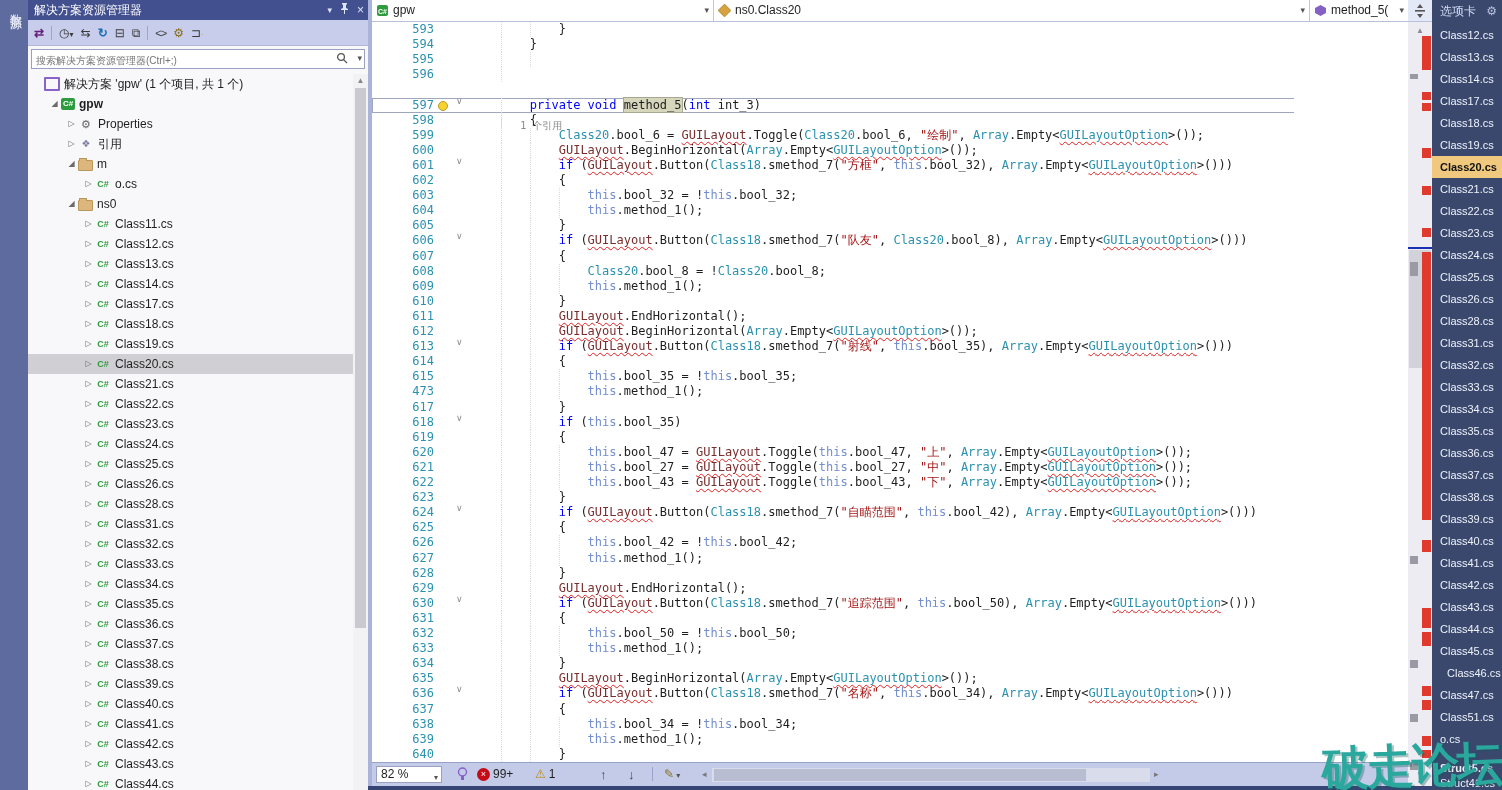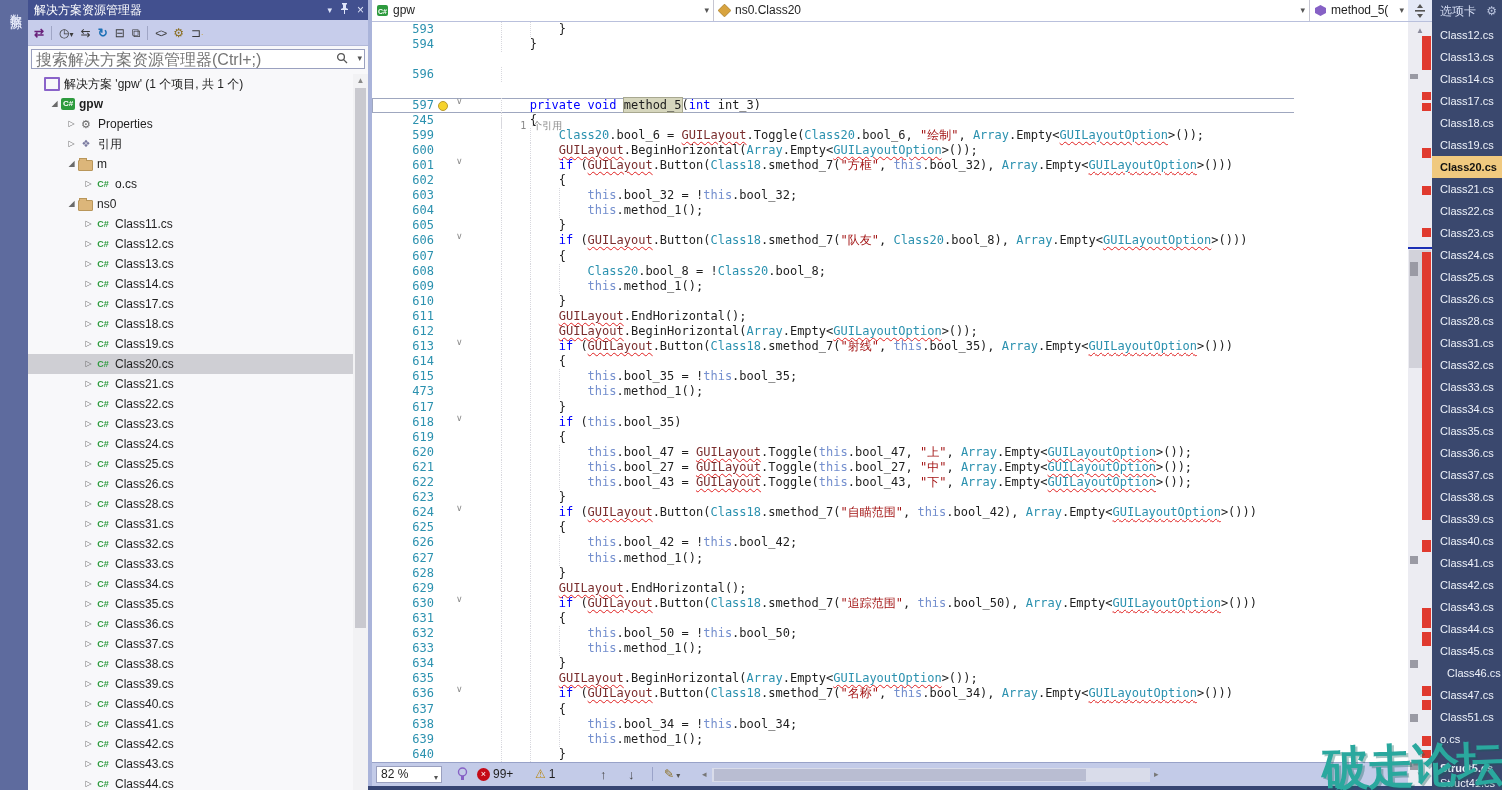--- a/index.html
+++ b/index.html
@@ -11,21 +11,21 @@
   #left-strip .vtab{writing-mode:vertical-rl;color:#e8ecfa;font-size:12px;letter-spacing:2px;padding:4px 0 0 7px;}
 
   
   #solpanel{left:28px;top:0;width:340px;height:790px;background:#f8f8fa;}
   #sol-title{left:0;top:0;width:340px;height:20px;background:#42508f;color:#fff;line-height:20px;padding:0 6px;box-sizing:border-box;}
   #sol-title .ticons{position:absolute;right:4px;top:0;height:20px;display:flex;align-items:center;gap:8px;color:#dfe5fa;}
   #sol-toolbar{left:0;top:20px;width:340px;height:26px;background:#c7cdeb;border-bottom:1px solid #b2b8d8;display:flex;align-items:center;gap:7px;padding:0 6px;box-sizing:border-box;color:#3b3b3b;font-size:12px;}
   #sol-toolbar .tbi{cursor:default;}
   #sol-toolbar .sep{width:1px;height:14px;background:#9fa5c5;}
   #sol-search{left:3px;top:49px;width:334px;height:20px;background:#fff;border:1px solid #9aa0bf;box-sizing:border-box;}
-  #sol-search input{position:absolute;left:2px;top:1px;width:300px;height:16px;border:none;outline:none;font-size:16px;font-family:"Liberation Sans",sans-serif;color:#444;background:transparent;}
+  #sol-search input{position:absolute;left:2px;top:1px;width:300px;height:16px;border:none;outline:none;font-size:10px;font-family:"Liberation Sans",sans-serif;color:#444;background:transparent;}
   #sol-search .mag{position:absolute;right:16px;top:2px;}
   #sol-search .sdrop{position:absolute;right:2px;top:3px;color:#555;font-size:9px;}
   #tree{left:0;top:74px;width:325px;height:716px;overflow:hidden;}
   .trow{position:relative;height:20px;line-height:20px;white-space:nowrap;display:flex;align-items:center;}
   .trow.sel{background:#cfcfd4;}
   .trow .arr{width:11px;font-size:8px;color:#6a6a6a;text-align:center;flex:none;}
   .trow .lbl{font-size:12px;}
   .trow .lbl.b{font-weight:bold;}
   .ic{flex:none;display:inline-flex;align-items:center;justify-content:center;margin:0 4px 0 1px;}
   .ic-cs{color:#2e9b3e;font-weight:bold;font-size:9px;width:16px;}
@@ -364,24 +364,25 @@
           <path d="M6.5 1 12 4v5L6.5 12 1 9V4z" fill="#8661c5"></path>
         </svg>
       <span class="clabel">method_5(</span>
       <span class="cdrop">▾</span>
     </div>
   </div>
 
   <div class="abs" id="code">
       <div class="cl-row" style="top: 0px;"><span class="lnum">593</span><span class="guide" style="left: 128.902px;"></span><span class="guide" style="left: 157.803px;"></span><span class="codetxt"><span class="tk-i">            }</span></span></div>
       <div class="cl-row" style="top: 15.1px;"><span class="lnum">594</span><span class="guide" style="left: 128.902px;"></span><span class="codetxt"><span class="tk-i">        }</span></span></div>
+      <div class="cl-row" style="top: 30.2px;"><span class="lnum">595</span><span class="guide" style="left: 128.902px;"></span><span class="guide" style="left: 157.803px;"></span><span class="codetxt"></span></div>
       <div class="cl-row" style="top: 45.3px;"><span class="lnum">596</span><span class="guide" style="left: 128.902px;"></span></div>
       <div class="cl-row lensrow" style="top: 60.4px;"><span class="guide" style="left: 128.902px;"></span><span class="codetxt"><span class="tk-l">        1 个引用</span></span></div>
       <div class="cl-row caret" style="top: 75.5px;"><span class="lnum">597</span><span class="bulb"></span><span class="chev">∨</span><span class="guide" style="left: 128.902px;"></span><span class="codetxt"><span class="tk-k">        private</span><span class="tk-i"> </span><span class="tk-k">void</span><span class="tk-i"> </span><span class="tk-x">method_5</span><span class="tk-i">(</span><span class="tk-k">int</span><span class="tk-i"> int_3)</span></span></div>
-      <div class="cl-row" style="top: 90.6px;"><span class="lnum">245</span><span class="guide" style="left: 128.902px;"></span><span class="codetxt"><span class="tk-i">        {</span></span></div>
+      <div class="cl-row" style="top: 90.6px;"><span class="lnum">598</span><span class="guide" style="left: 128.902px;"></span><span class="codetxt"><span class="tk-i">        {</span></span></div>
       <div class="cl-row" style="top: 105.7px;"><span class="lnum">599</span><span class="guide" style="left: 128.902px;"></span><span class="guide" style="left: 157.803px;"></span><span class="codetxt"><span class="tk-i">            </span><span class="tk-t">Class20</span><span class="tk-i">.bool_6 = </span><span class="tk-g">GUILayout</span><span class="tk-i">.Toggle(</span><span class="tk-t">Class20</span><span class="tk-i">.bool_6, </span><span class="tk-st">"绘制"</span><span class="tk-i">, </span><span class="tk-t">Array</span><span class="tk-i">.Empty&lt;</span><span class="tk-go">GUILayoutOption</span><span class="tk-i">&gt;());</span></span></div>
       <div class="cl-row" style="top: 120.8px;"><span class="lnum">600</span><span class="guide" style="left: 128.902px;"></span><span class="guide" style="left: 157.803px;"></span><span class="codetxt"><span class="tk-i">            </span><span class="tk-g">GUILayout</span><span class="tk-i">.BeginHorizontal(</span><span class="tk-t">Array</span><span class="tk-i">.Empty&lt;</span><span class="tk-go">GUILayoutOption</span><span class="tk-i">&gt;());</span></span></div>
       <div class="cl-row" style="top: 135.9px;"><span class="lnum">601</span><span class="chev">∨</span><span class="guide" style="left: 128.902px;"></span><span class="guide" style="left: 157.803px;"></span><span class="codetxt"><span class="tk-i">            </span><span class="tk-k">if</span><span class="tk-i"> (</span><span class="tk-g">GUILayout</span><span class="tk-i">.Button(</span><span class="tk-t">Class18</span><span class="tk-i">.smethod_7(</span><span class="tk-st">"方框"</span><span class="tk-i">, </span><span class="tk-h">this</span><span class="tk-i">.bool_32), </span><span class="tk-t">Array</span><span class="tk-i">.Empty&lt;</span><span class="tk-go">GUILayoutOption</span><span class="tk-i">&gt;()))</span></span></div>
       <div class="cl-row" style="top: 151px;"><span class="lnum">602</span><span class="guide" style="left: 128.902px;"></span><span class="guide" style="left: 157.803px;"></span><span class="codetxt"><span class="tk-i">            {</span></span></div>
       <div class="cl-row" style="top: 166.1px;"><span class="lnum">603</span><span class="guide" style="left: 128.902px;"></span><span class="guide" style="left: 157.803px;"></span><span class="guide" style="left: 186.705px;"></span><span class="codetxt"><span class="tk-i">                </span><span class="tk-h">this</span><span class="tk-i">.bool_32 = !</span><span class="tk-h">this</span><span class="tk-i">.bool_32;</span></span></div>
       <div class="cl-row" style="top: 181.2px;"><span class="lnum">604</span><span class="guide" style="left: 128.902px;"></span><span class="guide" style="left: 157.803px;"></span><span class="guide" style="left: 186.705px;"></span><span class="codetxt"><span class="tk-i">                </span><span class="tk-h">this</span><span class="tk-i">.method_1();</span></span></div>
       <div class="cl-row" style="top: 196.3px;"><span class="lnum">605</span><span class="guide" style="left: 128.902px;"></span><span class="guide" style="left: 157.803px;"></span><span class="codetxt"><span class="tk-i">            }</span></span></div>
       <div class="cl-row" style="top: 211.4px;"><span class="lnum">606</span><span class="chev">∨</span><span class="guide" style="left: 128.902px;"></span><span class="guide" style="left: 157.803px;"></span><span class="codetxt"><span class="tk-i">            </span><span class="tk-k">if</span><span class="tk-i"> (</span><span class="tk-g">GUILayout</span><span class="tk-i">.Button(</span><span class="tk-t">Class18</span><span class="tk-i">.smethod_7(</span><span class="tk-st">"队友"</span><span class="tk-i">, </span><span class="tk-t">Class20</span><span class="tk-i">.bool_8), </span><span class="tk-t">Array</span><span class="tk-i">.Empty&lt;</span><span class="tk-go">GUILayoutOption</span><span class="tk-i">&gt;()))</span></span></div>
       <div class="cl-row" style="top: 226.5px;"><span class="lnum">607</span><span class="guide" style="left: 128.902px;"></span><span class="guide" style="left: 157.803px;"></span><span class="codetxt"><span class="tk-i">            {</span></span></div>
       <div class="cl-row" style="top: 241.6px;"><span class="lnum">608</span><span class="guide" style="left: 128.902px;"></span><span class="guide" style="left: 157.803px;"></span><span class="guide" style="left: 186.705px;"></span><span class="codetxt"><span class="tk-i">                </span><span class="tk-t">Class20</span><span class="tk-i">.bool_8 = !</span><span class="tk-t">Class20</span><span class="tk-i">.bool_8;</span></span></div>

